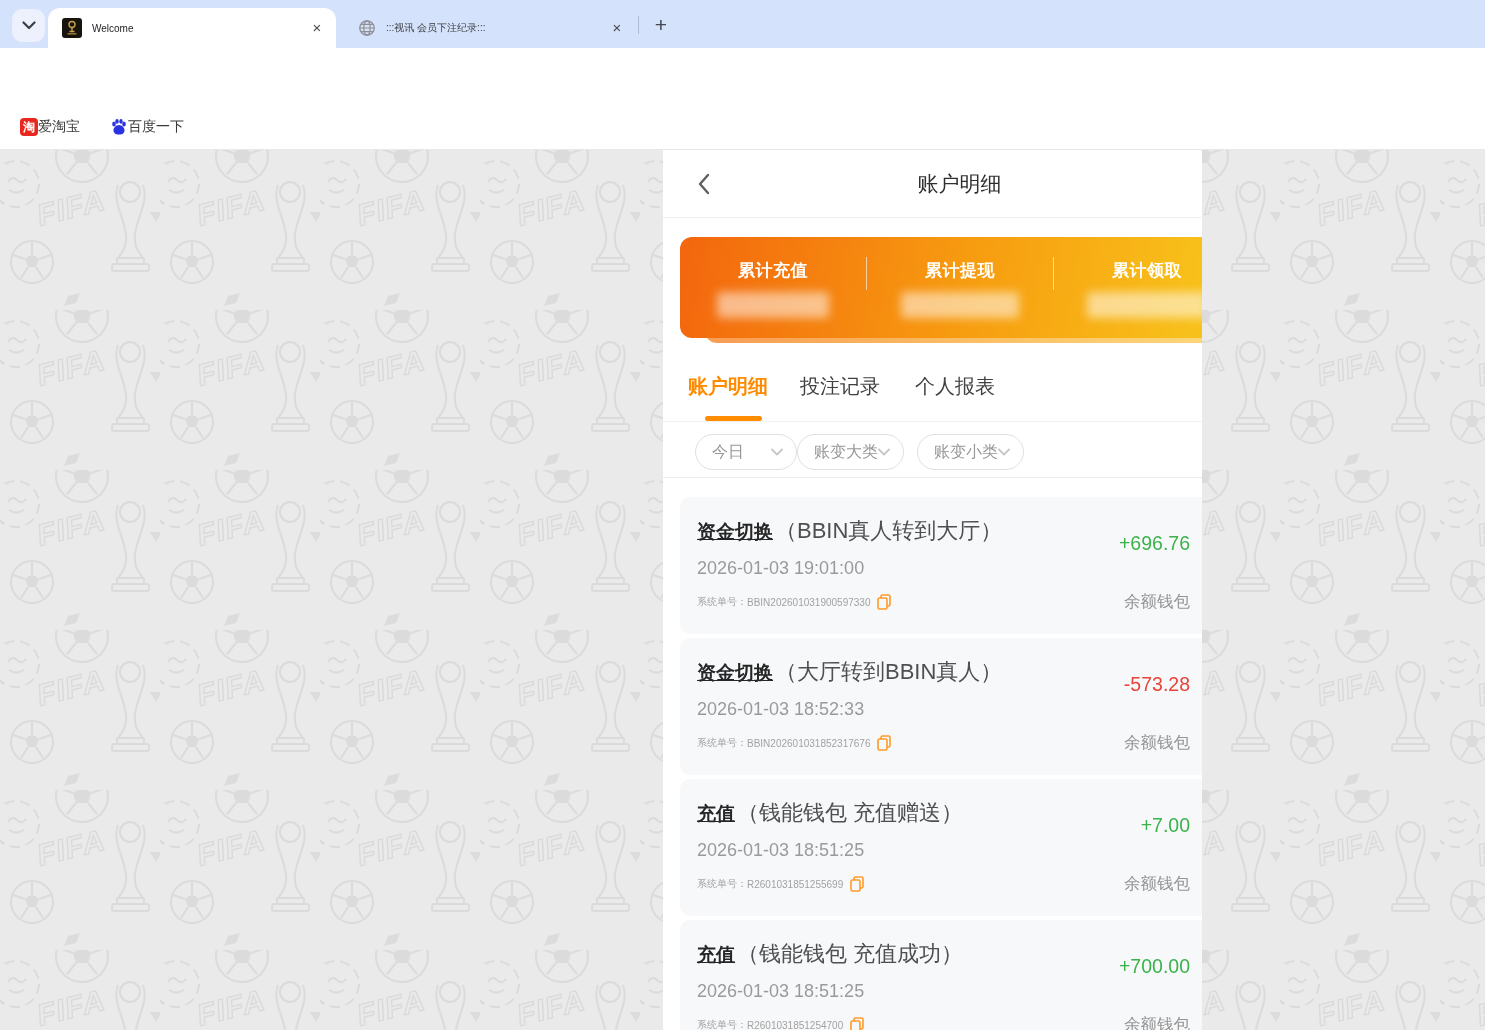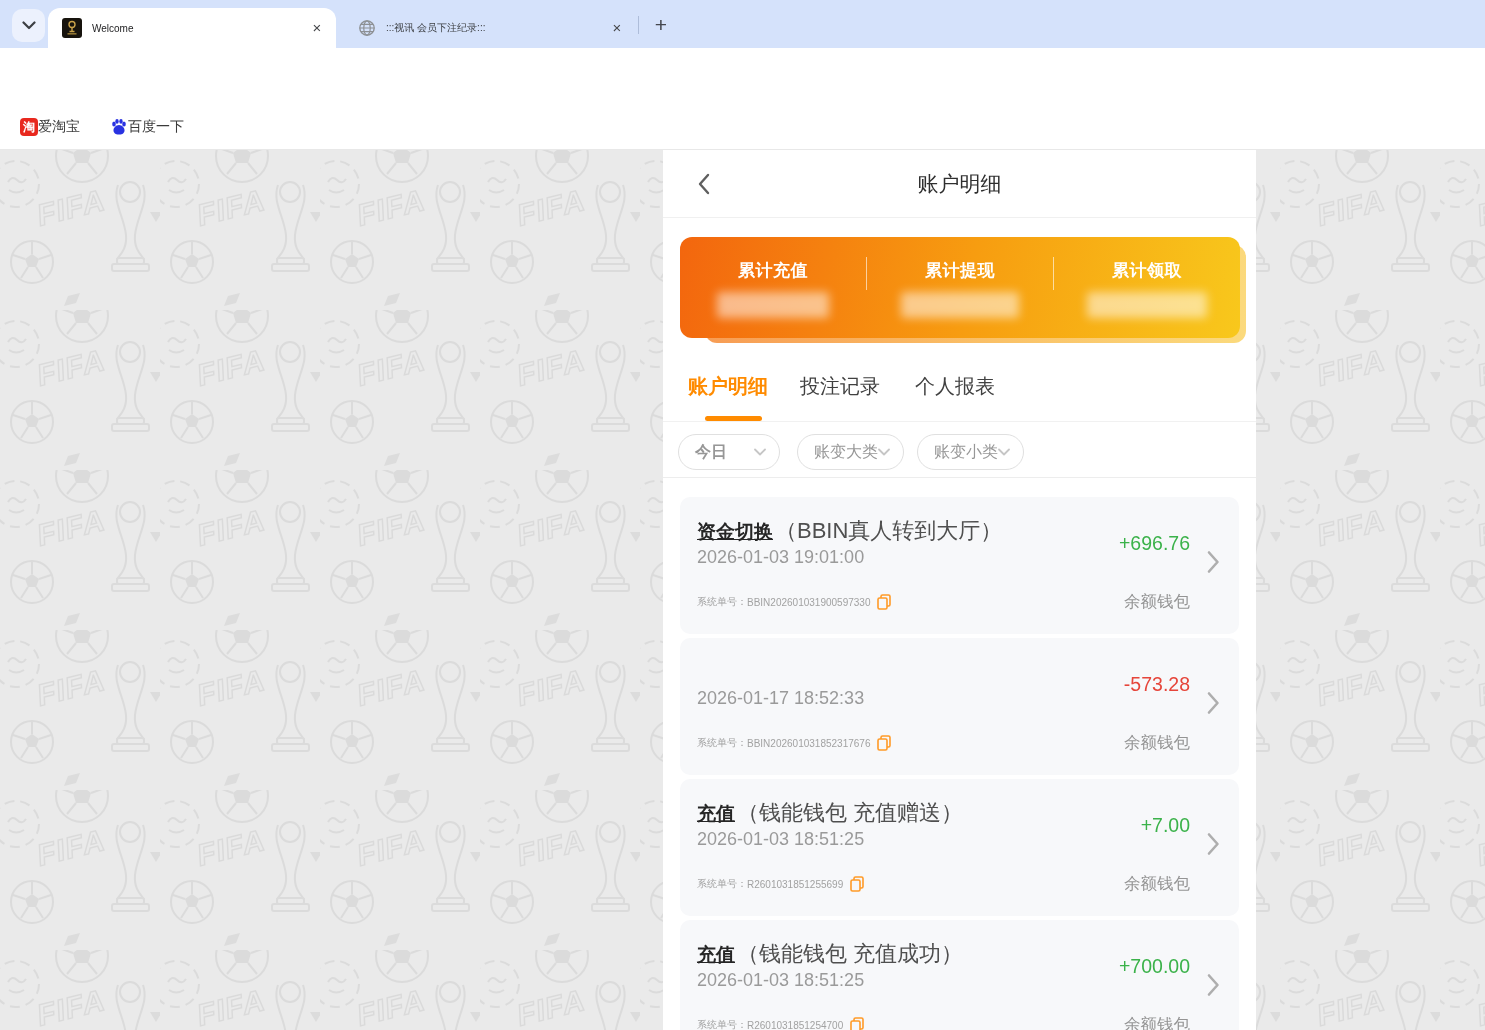--- a/index.html
+++ b/index.html
@@ -32,21 +32,21 @@
     border-bottom:1px solid #e8e8e8; display:flex; align-items:center; }
   .bm-item { display:flex; align-items:center; margin-left:20px; }
   .bm-item .bm-label { margin-left:0; font-size:14px; color:#3a3a3a; }
   .bm-ico-taobao { width:18px; height:18px; border-radius:4px; background:#e8281e; color:#fff;
     font-size:12px; line-height:18px; text-align:center; font-weight:700; }
 
   
   .page { position:absolute; left:0; top:150px; width:1485px; height:880px; background:#eaeaea; }
   .page-bg { position:absolute; inset:0; }
 
-  .panel { position:absolute; left:663px; top:0; width:593px; height:880px; background:#fff; overflow:hidden; }
+  .panel { position:absolute; left:663px; top:0; width:539px; height:880px; background:#fff; overflow:hidden; }
 
   .panel-header { position:absolute; left:0; top:0; width:593px; height:68px; background:#fff;
     border-bottom:1px solid #f0f0f0; }
   .back-btn { position:absolute; left:30px; top:22px; width:24px; height:24px; }
   .panel-title { position:absolute; left:0; top:20px; width:593px; text-align:center;
     font-size:21px; color:#2f2f2f; font-weight:500; }
 
   .card-behind { position:absolute; left:42px; top:95px; width:541px; height:98px; border-radius:12px;
     background:linear-gradient(100deg,#f79a53 0%,#fac167 55%,#fbda7d 100%); }
   .card-main { position:absolute; left:17px; top:87px; width:560px; height:101px; border-radius:12px;
@@ -66,21 +66,21 @@
   .filters { position:absolute; left:0; top:272px; width:593px; height:56px; border-bottom:1px solid #ededed; }
   .pill { position:absolute; top:12px; height:36px; border:1px solid #e0e0e0; border-radius:18px;
     background:#fff; display:flex; align-items:center; justify-content:space-between; padding:0 13px 0 16px; }
   .pill-label { font-size:16px; color:#979797; }
 
   .rec-list { position:absolute; left:0; top:328px; width:593px; height:552px; padding:19px 17px 0; overflow:hidden; }
   .record { position:relative; width:559px; height:137px; background:#f7f8fa; border-radius:10px; margin-bottom:4px; }
   .rec-title { position:absolute; left:17px; top:19px; white-space:nowrap; }
   .rec-type { font-size:19px; font-weight:700; color:#262626;text-decoration:underline; }
   .rec-sub { font-size:22px; color:#4f4f4f; margin-left:2px; }
-  .rec-date { position:absolute; left:17px; top:50px; font-size:18px; color:#9a9a9a; }
+  .rec-date { position:absolute; left:17px; top:61px; font-size:18px; color:#9a9a9a; }
   .rec-order { position:absolute; left:17px; top:97px; font-size:10px; color:#a2a2a2; display:flex; align-items:center; }
   .copy-ic { margin-left:7px; }
   .rec-amount { position:absolute; right:49px; top:35px; font-size:19.5px; text-align:right; }
   .rec-amount.pos { color:#3bb24a; }
   .rec-amount.neg { color:#e6453a; }
   .rec-wallet { position:absolute; right:49px; top:94px; font-size:16.5px; color:#949494; }
   .rec-chevron { position:absolute; right:19px; top:53px; }
 </style>
 </head>
 <body>
@@ -224,21 +224,21 @@
     </div>
 
     <div class="ptabs">
       <span class="ptab active" style="left:25px;">账户明细</span>
       <span class="ptab" style="left:137px;">投注记录</span>
       <span class="ptab" style="left:252px;">个人报表</span>
       <div class="ptab-underline"></div>
     </div>
 
     <div class="filters">
-      <div class="pill" style="left:15px; width:102px;font-weight:bold;">
+      <div class="pill" style="left:32px; width:102px;">
         <span class="pill-label">今日</span>
         <svg width="12" height="8" viewBox="0 0 12 8">
             <path d="M1 1.5 L6 6.5 L11 1.5" fill="none" stroke="#c6c6c6" stroke-width="1.8" stroke-linecap="round" stroke-linejoin="round"></path>
           </svg>
       </div>
       <div class="pill" style="left:134px; width:107px;">
         <span class="pill-label">账变大类</span>
         <svg width="12" height="8" viewBox="0 0 12 8">
             <path d="M1 1.5 L6 6.5 L11 1.5" fill="none" stroke="#c6c6c6" stroke-width="1.8" stroke-linecap="round" stroke-linejoin="round"></path>
           </svg>
@@ -266,21 +266,24 @@
       </svg>
     </div>
     <div class="rec-amount pos">+696.76</div>
     <div class="rec-wallet">余额钱包</div>
     <svg class="rec-chevron" width="13" height="24" viewBox="0 0 13 24">
       <path d="M2 2.5 L10.5 12 L2 21.5" fill="none" stroke="#aeaeae" stroke-width="2.6" stroke-linecap="round" stroke-linejoin="round"></path>
     </svg>
   </div>
 
   <div class="record">
-    <div class="rec-date">2026-01-17 18:52:33</div>
+    <div class="rec-title">
+      <span class="rec-type">资金切换</span><span class="rec-sub">（大厅转到BBIN真人）</span>
+    </div>
+    <div class="rec-date">2026-01-03 18:52:33</div>
     <div class="rec-order">
       <span>系统单号：</span>
       <span>BBIN202601031852317676</span>
       <svg class="copy-ic" width="14" height="16" viewBox="0 0 14 16">
         <rect x="4" y="1" width="9" height="11" rx="1.5" fill="none" stroke="#ff9a27" stroke-width="1.6"></rect>
         <rect x="1" y="4" width="9" height="11" rx="1.5" fill="#f7f8fa" stroke="#ff9a27" stroke-width="1.6"></rect>
       </svg>
     </div>
     <div class="rec-amount neg">-573.28</div>
     <div class="rec-wallet">余额钱包</div>

